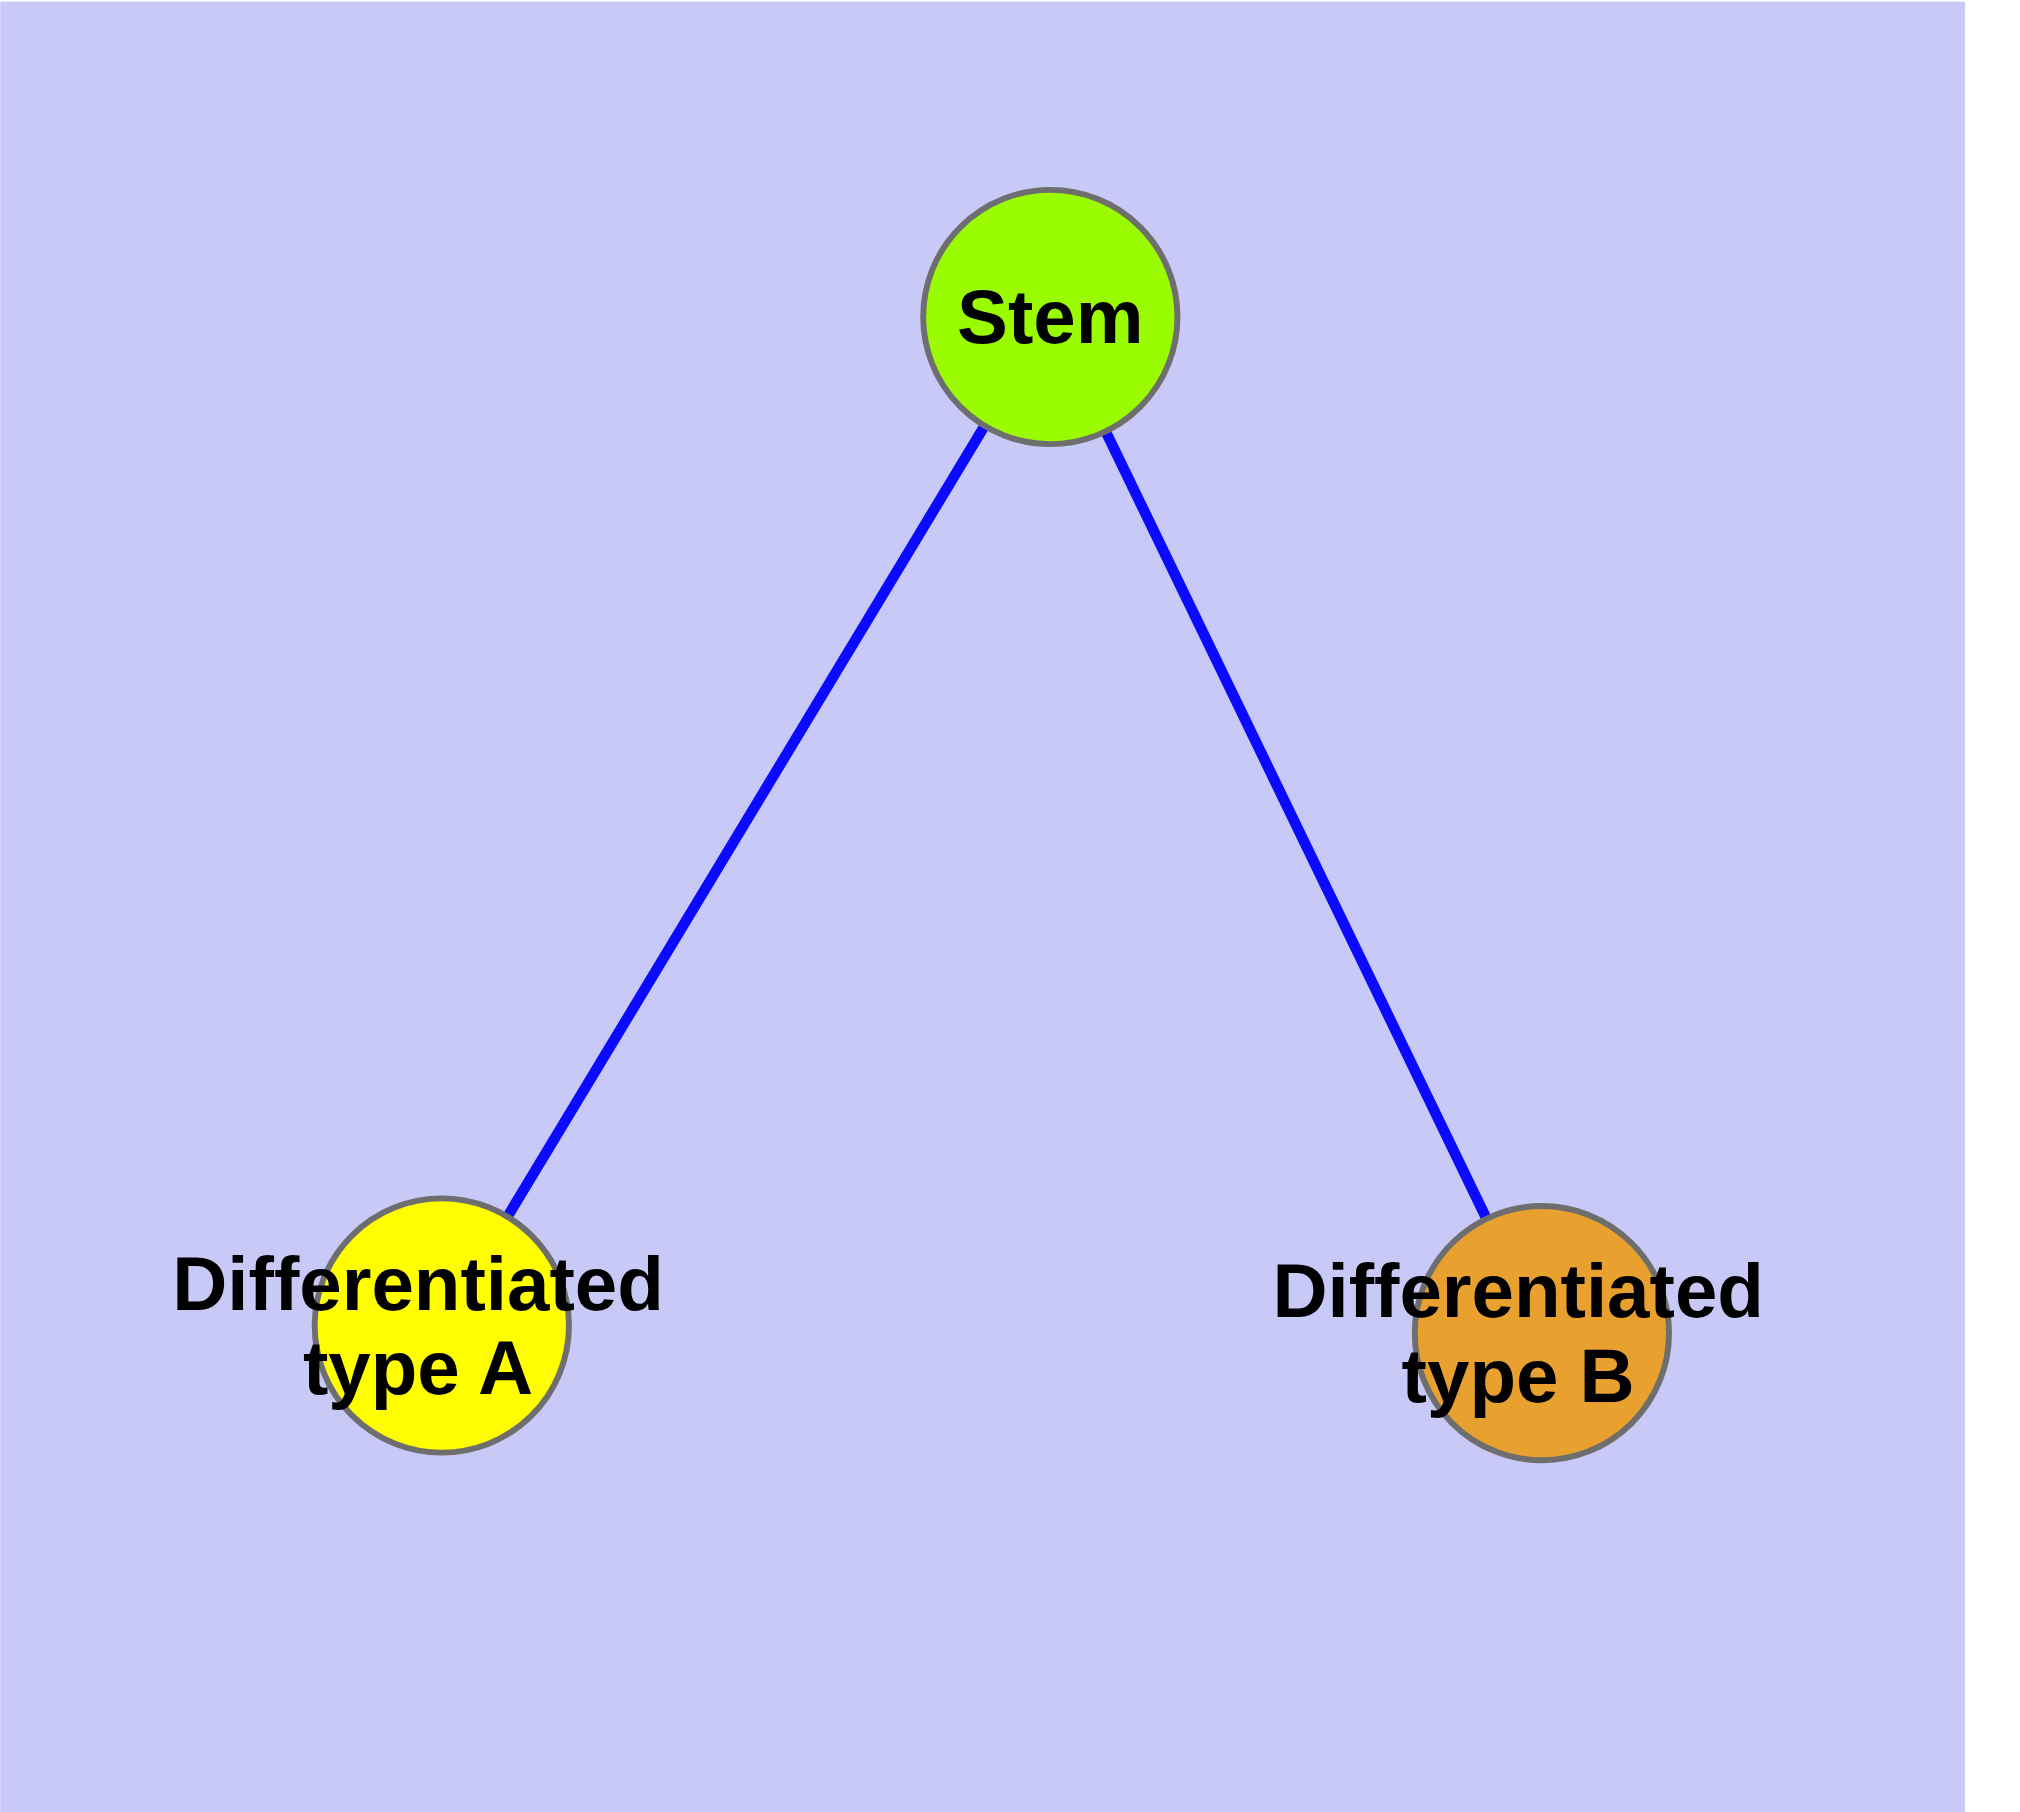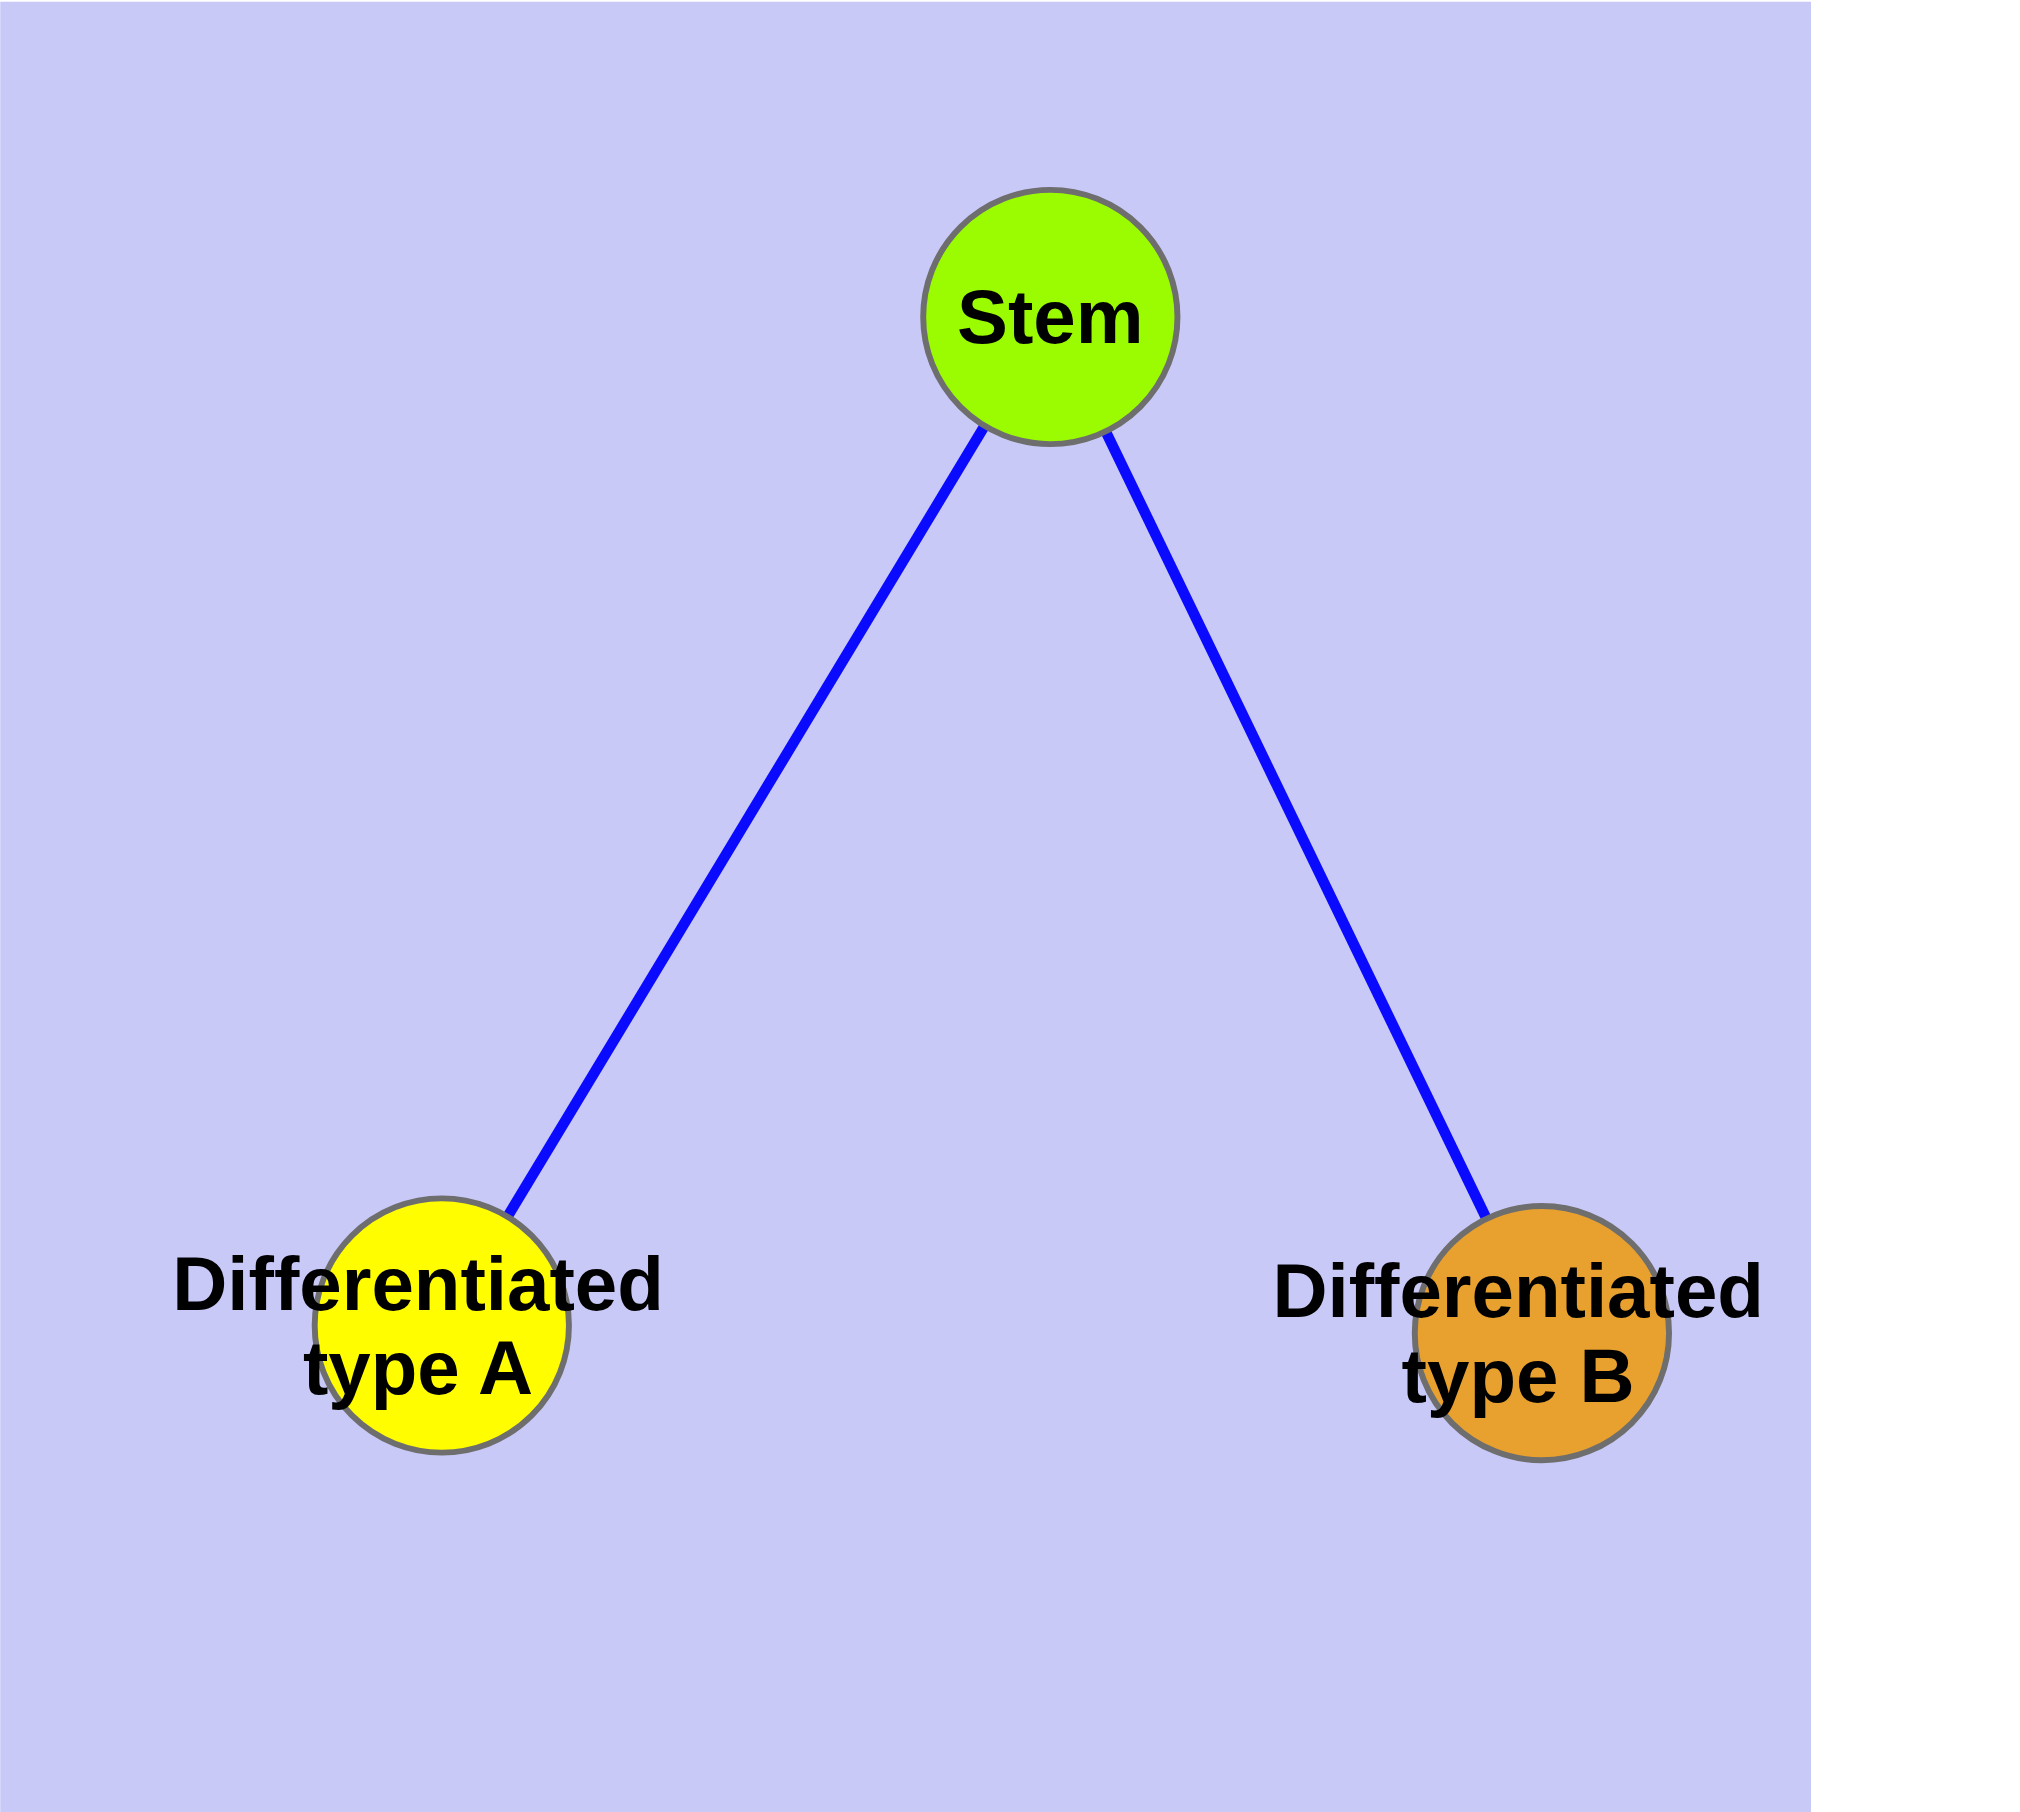--- a/index.html
+++ b/index.html
@@ -2,21 +2,21 @@
 <html style="font-size:13.6px"><head>
 <meta charset="utf-8">
 <style>
   html, body {
     margin: 0;
     padding: 0;
     background: #ffffff;
   }
   .canvas-wrap {
     position: relative;
-    width: 1811px;
+    width: 1965px;
     height: 1812px;
     overflow: hidden;
   }
   svg {
     display: block;
   }
   .node-label {
     font-family: "Liberation Sans", sans-serif;
     font-weight: bold;
     user-select: none;

